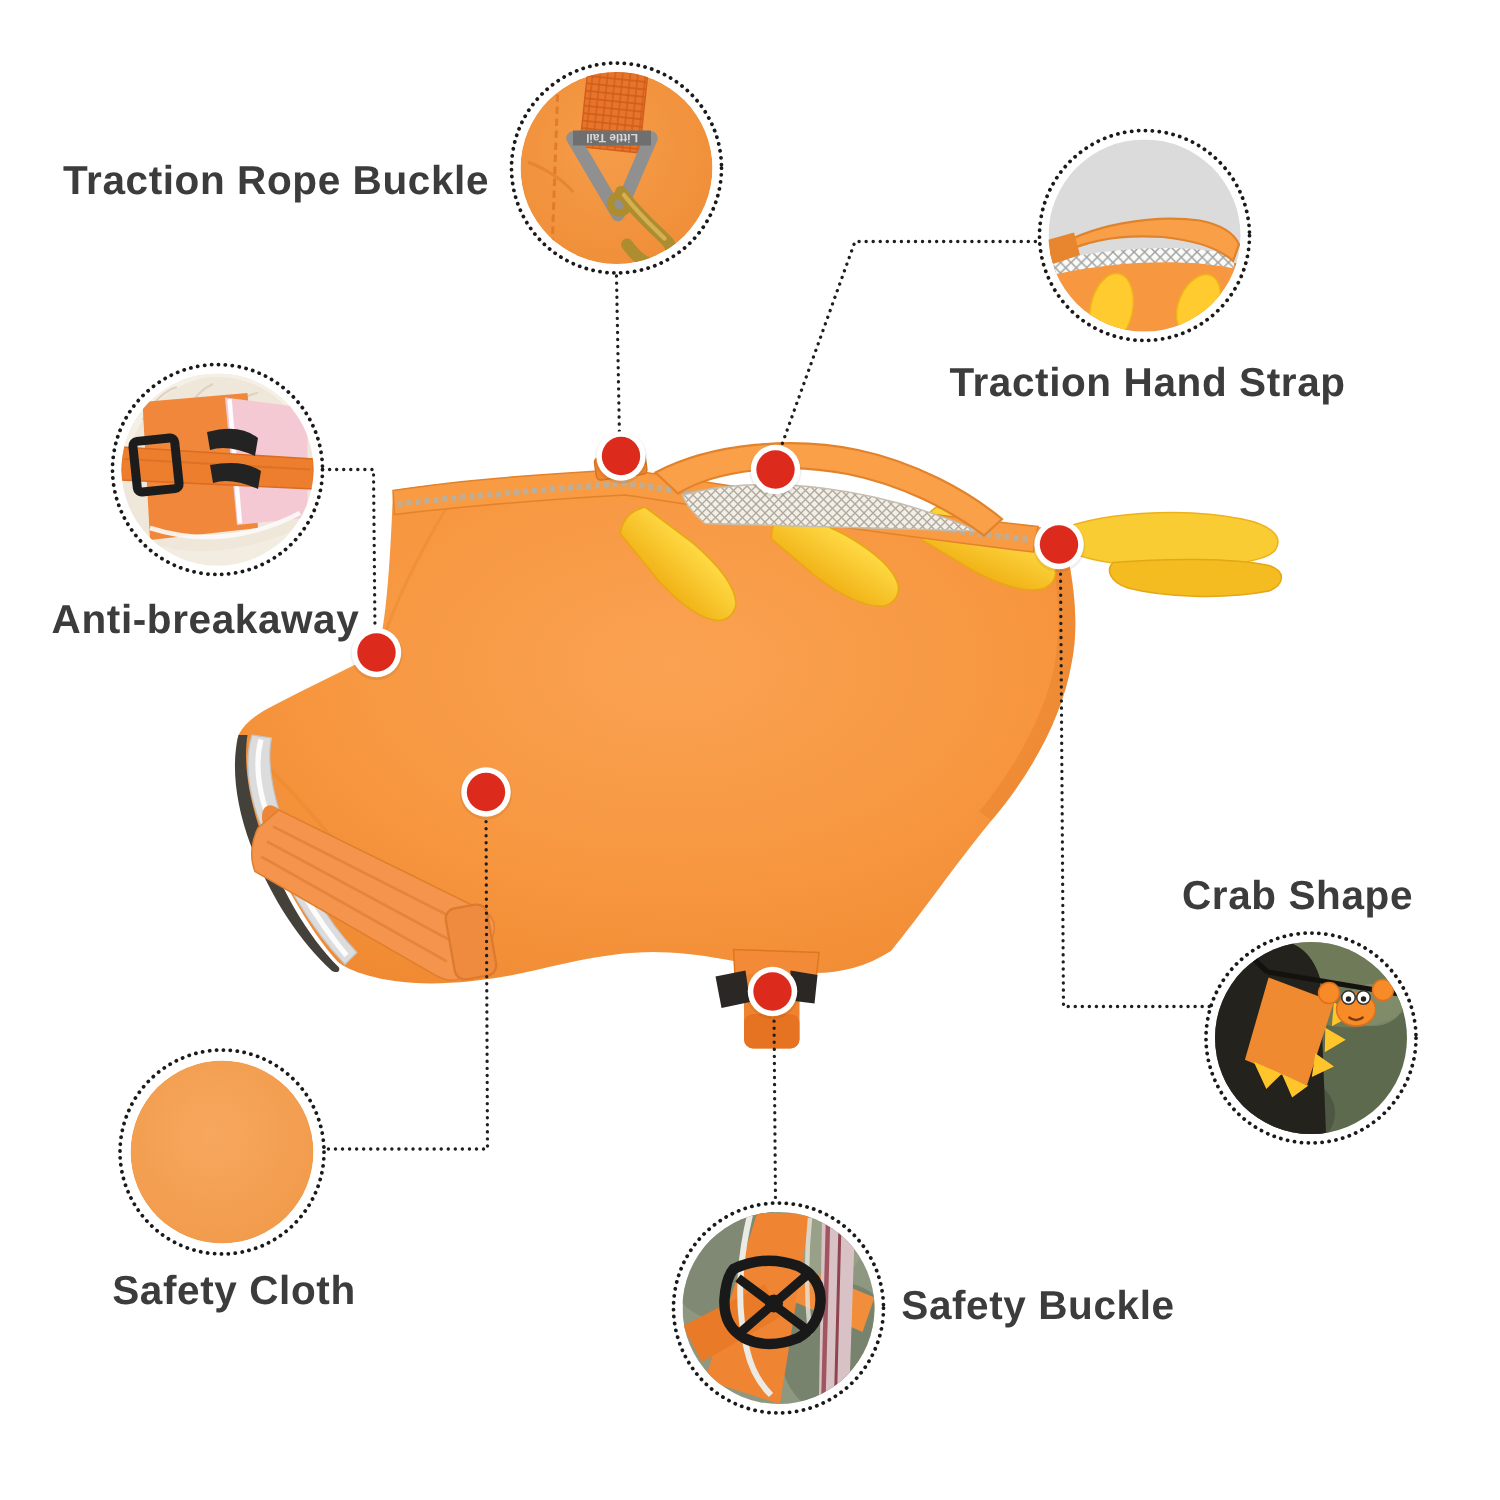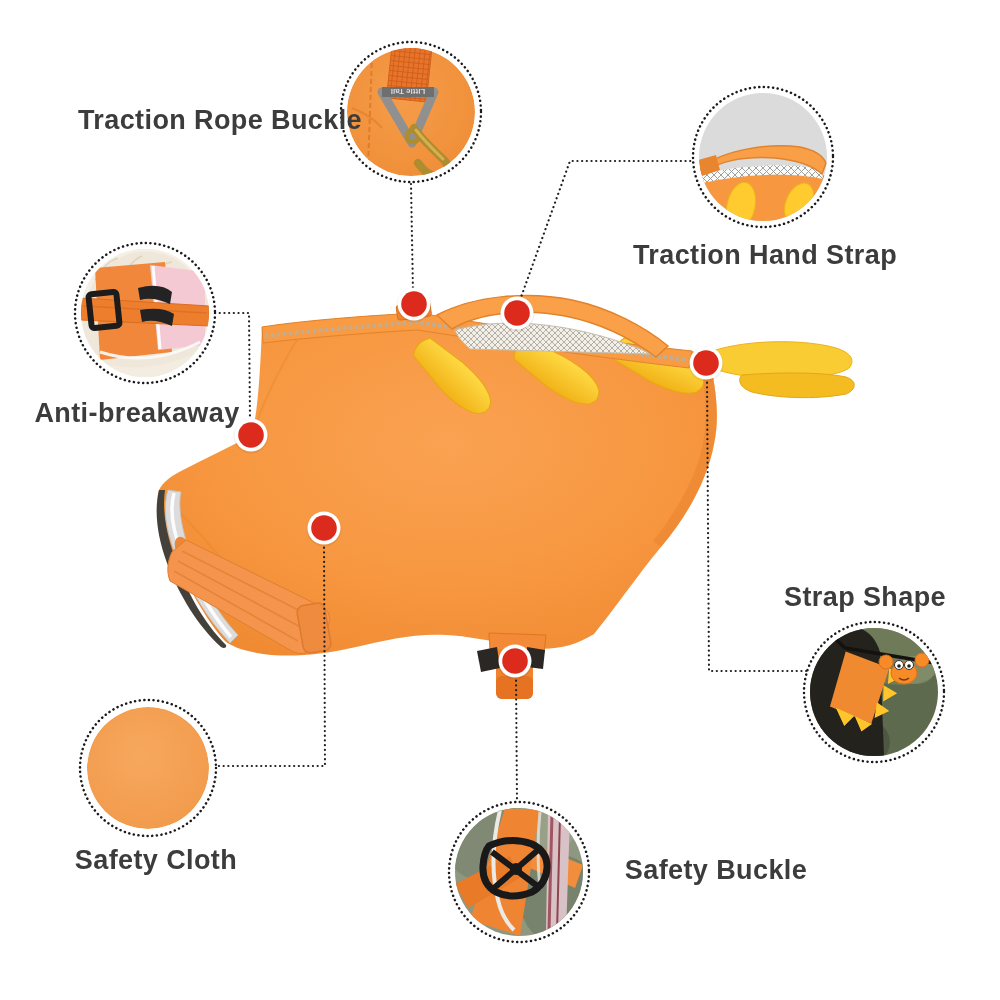--- a/index.html
+++ b/index.html
@@ -1,26 +1,26 @@
 <!DOCTYPE html>
 <html><head>
 <meta charset="utf-8">
 <style>
   html,body{margin:0;padding:0;background:#ffffff;}
   .stage{position:relative;width:1000px;height:1000px;background:#ffffff;overflow:hidden;
          font-family:"Liberation Sans", sans-serif;}
   .art{position:absolute;left:0;top:0;}
   .callout-label{position:absolute;color:#3C3C3C;font-size:27px;font-weight:600;
                  letter-spacing:.4px;white-space:nowrap;text-align:center;line-height:1.1;}
-  .lbl-traction{left:40px;top:106px;width:288px;margin-left:36px;}
+  .lbl-traction{left:40px;top:106px;width:288px;}
   .lbl-handstrap{left:614px;top:241px;width:302px;}
   .lbl-antibreak{left:28px;top:389px;width:218px;margin-top:10px;}
   .lbl-crab{left:784px;top:583px;width:162px;}
   .lbl-oxford{left:68px;top:846px;width:176px;}
-  .lbl-safety{left:622px;top:856px;width:188px;}
+  .lbl-safety{left:598px;top:856px;width:188px;}
 </style>
 </head>
 <body>
 
 <div class="stage">
 
 <svg class="art" width="1000" height="1000" viewBox="0 0 1000 1000">
   <defs>
     <radialGradient id="vestGrad" cx="52%" cy="38%" r="75%">
       <stop offset="0%" stop-color="#FAA252"></stop>
@@ -280,17 +280,17 @@
       <circle cx="515" cy="662" r="17.5" fill="rgba(0,0,0,0.06)"></circle>
       <circle cx="515" cy="661" r="16.5" fill="#FFFFFF"></circle>
           <circle cx="515" cy="661" r="12.8" fill="#DC2B1D"></circle>
     </g>
   </g>
 </svg>
 
 <div class="callout-label lbl-traction">Traction Rope Buckle</div>
 <div class="callout-label lbl-handstrap">Traction Hand Strap</div>
 <div class="callout-label lbl-antibreak">Anti-breakaway</div>
-<div class="callout-label lbl-crab">Strap Shape</div>
+<div class="callout-label lbl-crab">Crab Shape</div>
 <div class="callout-label lbl-oxford">Safety Cloth</div>
 <div class="callout-label lbl-safety">Safety Buckle</div>
 
 </div>
 
 </body></html>

